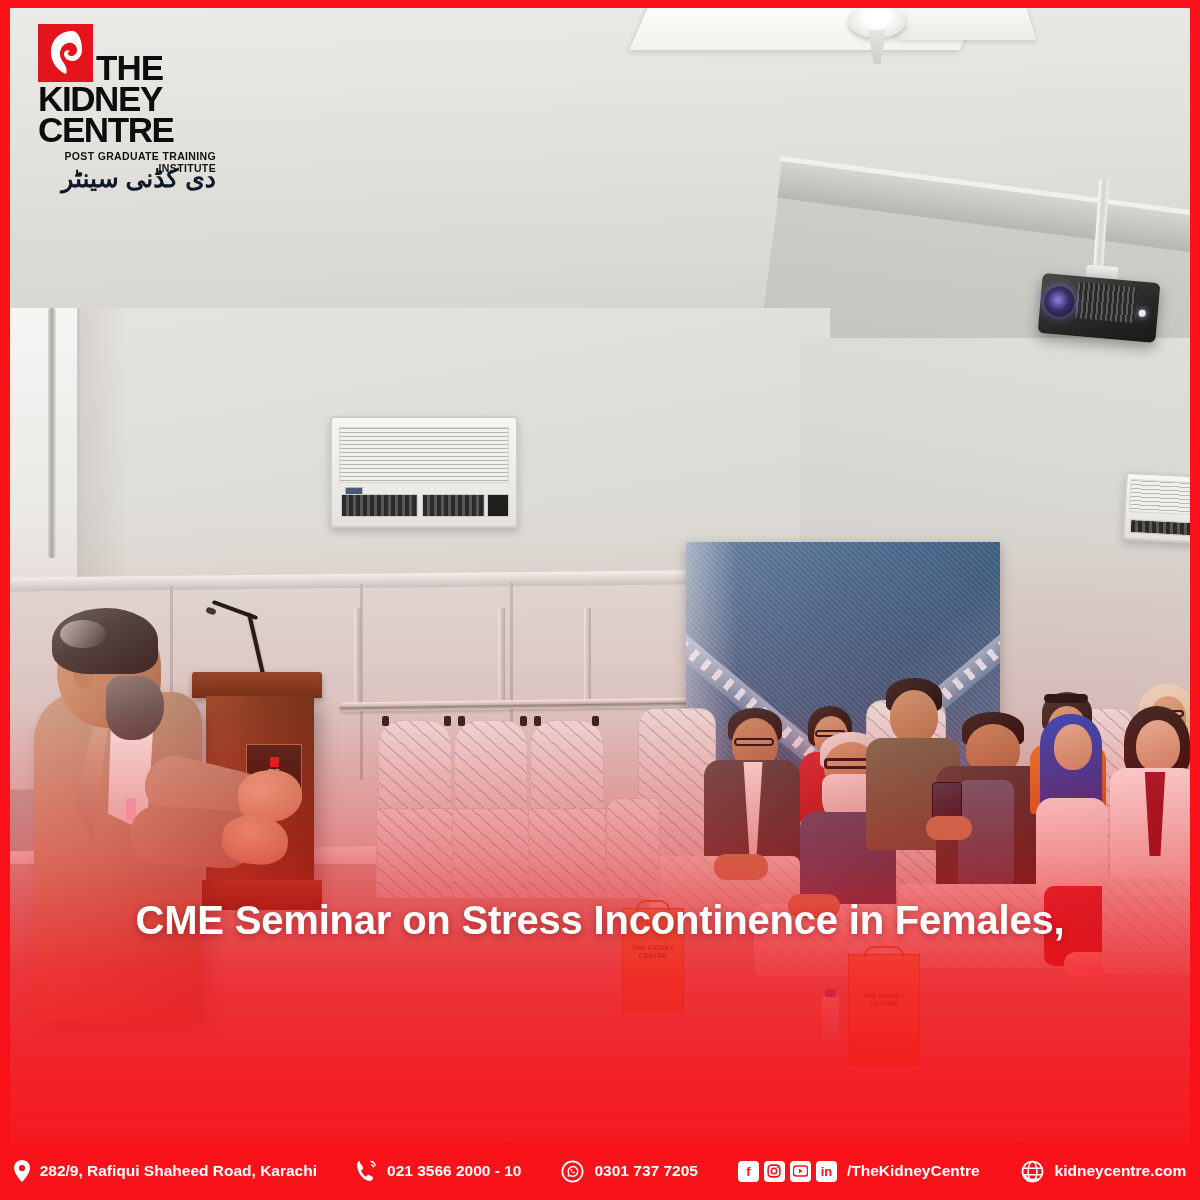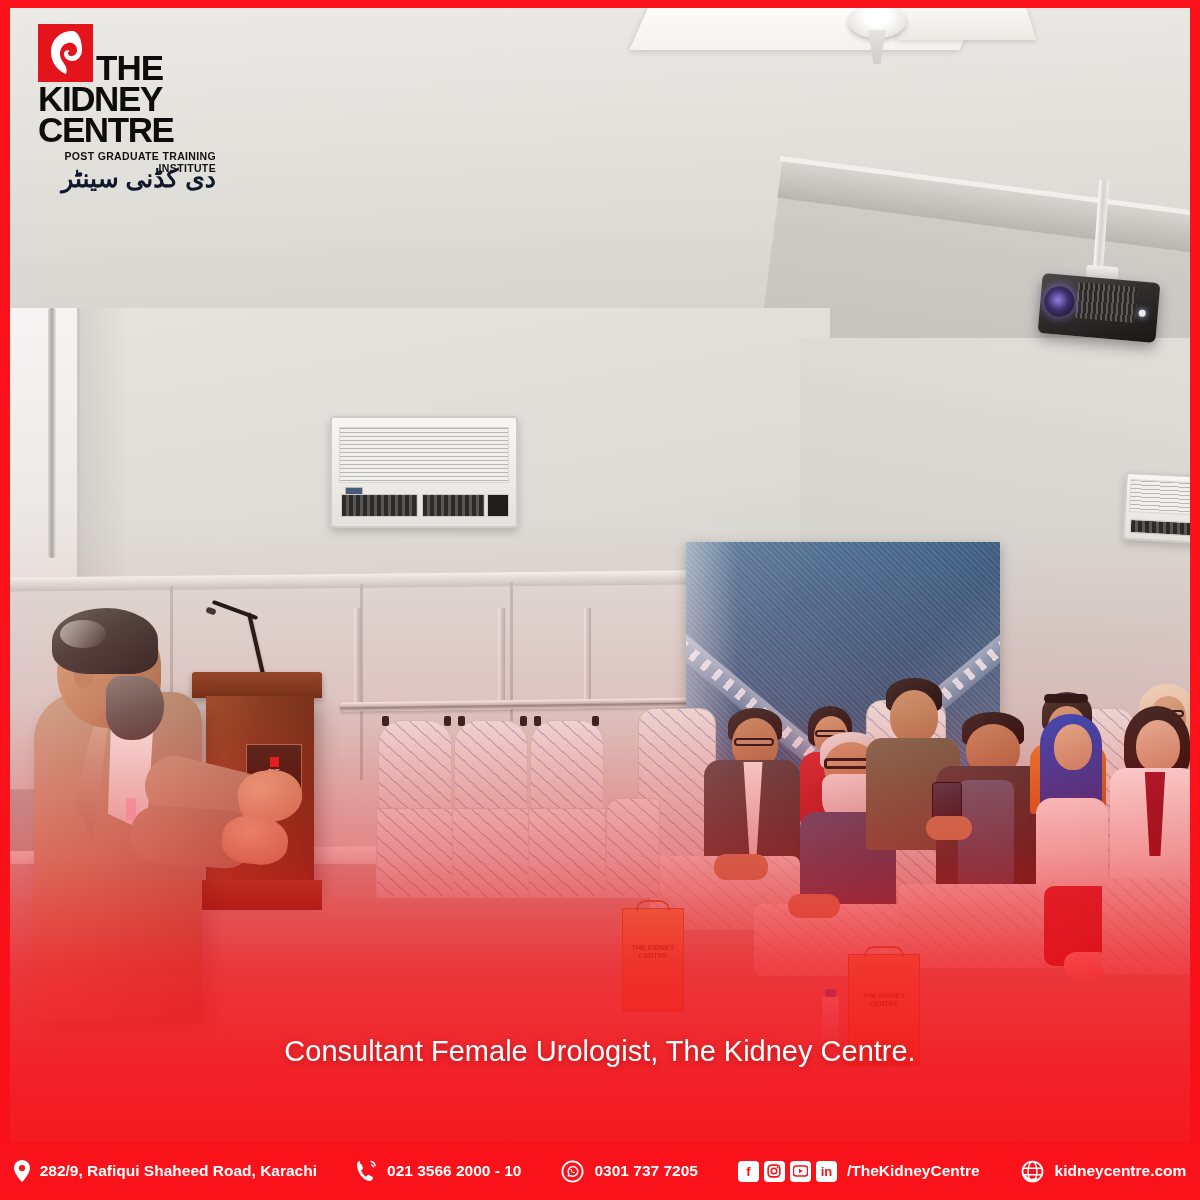--- a/index.html
+++ b/index.html
@@ -509,23 +509,23 @@
       </svg>
     </div>
     <div class="logo-txt">THE</div>
     <div class="logo-txt2">KIDNEY</div>
     <div class="logo-txt2" style="top:90px;">CENTRE</div>
     <div class="logo-sub">POST GRADUATE TRAINING INSTITUTE</div>
     <div class="logo-ur1">دی کڈنی سینٹر</div>
   </div>
 
   <div id="headline">
+    <div>CME Seminar on Stress Incontinence in Females,</div>
   </div>
   <div id="subtitle">
-    <div>Consultant Female Urologist, The Kidney Centre.</div>
   </div>
 
   <div id="footer">
 
     <div class="fi">
       <svg width="16" height="22" viewBox="0 0 16 22">
         <path d="M8 0C3.6 0 0 3.6 0 8c0 6 8 14 8 14s8-8 8-14c0-4.4-3.6-8-8-8z" fill="#fff"></path>
         <circle cx="8" cy="8" r="3.1" fill="#f91219"></circle>
       </svg>
       <span>282/9, Rafiqui Shaheed Road, Karachi</span>

